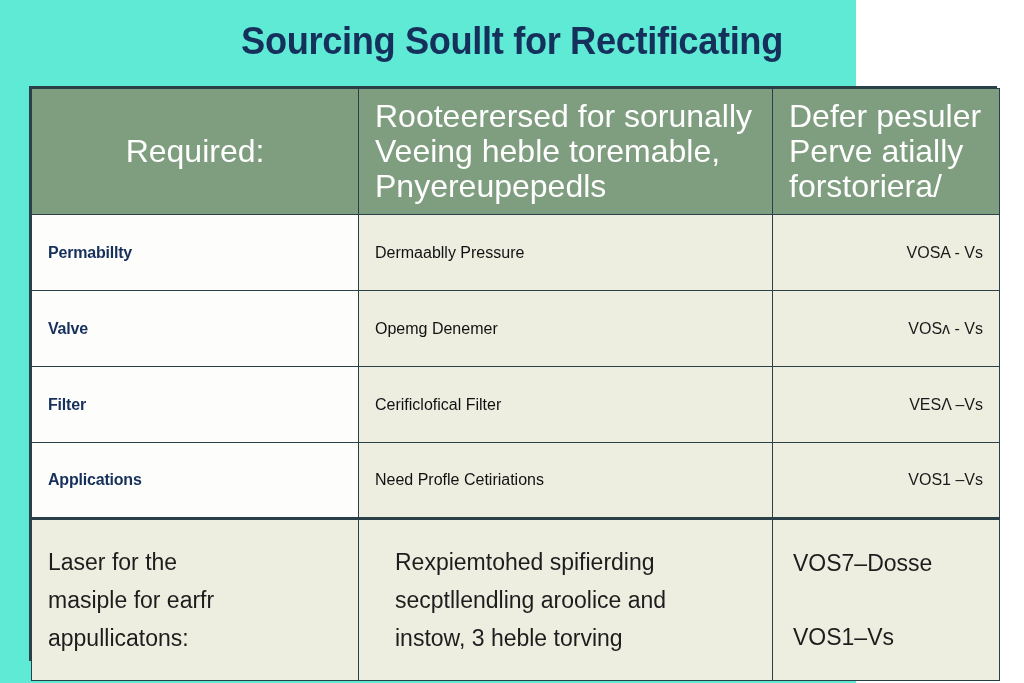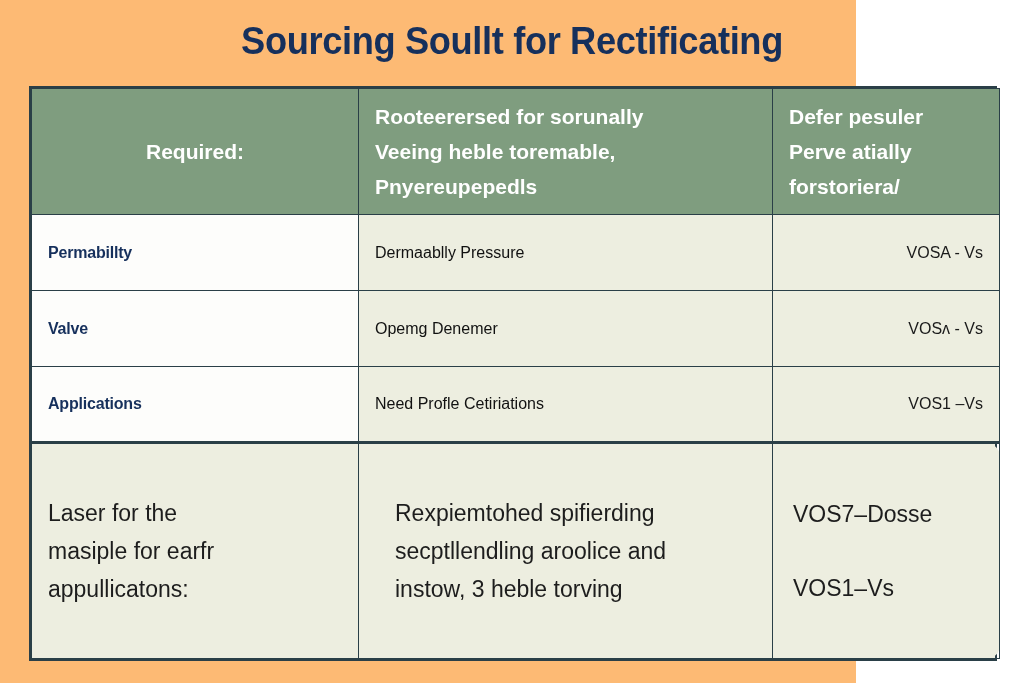--- a/index.html
+++ b/index.html
@@ -12,21 +12,21 @@
     background: #ffffff;
     font-family: "Liberation Sans", sans-serif;
     overflow: hidden;
   }
 
   .page {
     position: relative;
     width: 856px;
     height: 683px;
     box-sizing: border-box;
-    background: #fdba74;
+    background: #5eead4;
   }
 
   
   .title {
     position: absolute;
     left: 0;
     top: 13px;
     width: 1024px;
     text-align: center;
     font-family: "Liberation Sans", sans-serif;
@@ -67,22 +67,22 @@
   }
 
   col.c1 { width: 327px; }
   col.c2 { width: 414px; }
   col.c3 { width: 227px; }
 
   
   thead th {
     background: #7f9d7f;
     color: #ffffff;
-    font-weight: bold;
-    font-size: 21px;
+    font-weight: normal;
+    font-size: 32px;
     line-height: 35px;
     height: 126px;
     border-bottom: 2px solid #2a3f47;
   }
   th.h-first {
     text-align: center;
     padding: 0 18px;
     margin-left: 36px;
   }
   th.h-rest {
@@ -126,21 +126,21 @@
     color: #1d1d1d;
     font-size: 23px;
     line-height: 38px;
     vertical-align: middle;
     border-top: 3px solid #2a3f47;
     padding-top: 6px;
     padding-bottom: 6px;
   }
   tr.footer-row td.foot-1 { padding-left: 16px; }
   tr.footer-row td.foot-2 { padding-left: 36px; }
-  tr.footer-row td.foot-3 { padding-left: 20px; line-height: 74px; border-radius: 14px; }
+  tr.footer-row td.foot-3 { padding-left: 20px; line-height: 74px; }
   tr.footer-row td .fline { display: block; }
 </style>
 </head>
 <body>
 
 <div class="page">
 
   <div class="title">Sourcing Soullt for Rectificating</div>
 
   <div class="table-wrap">
@@ -174,20 +174,25 @@
           <td class="col-desc">Dermaablly Pressure</td>
           <td class="col-code">VOSA - Vs</td>
         </tr>
 
         <tr class="data-row">
           <td class="col-label">Valve</td>
           <td class="col-desc">Opemg Denemer</td>
           <td class="col-code">VOSʌ - Vs</td>
         </tr>
 
+        <tr class="data-row">
+          <td class="col-label">Filter</td>
+          <td class="col-desc">Cerificlofical Filter</td>
+          <td class="col-code">VESΛ –Vs</td>
+        </tr>
 
         <tr class="data-row">
           <td class="col-label">Applications</td>
           <td class="col-desc">Need Profle Cetiriations</td>
           <td class="col-code">VOS1 –Vs</td>
         </tr>
 
         <tr class="footer-row">
           <td class="foot-1">
             <span class="fline">Laser for the</span>

